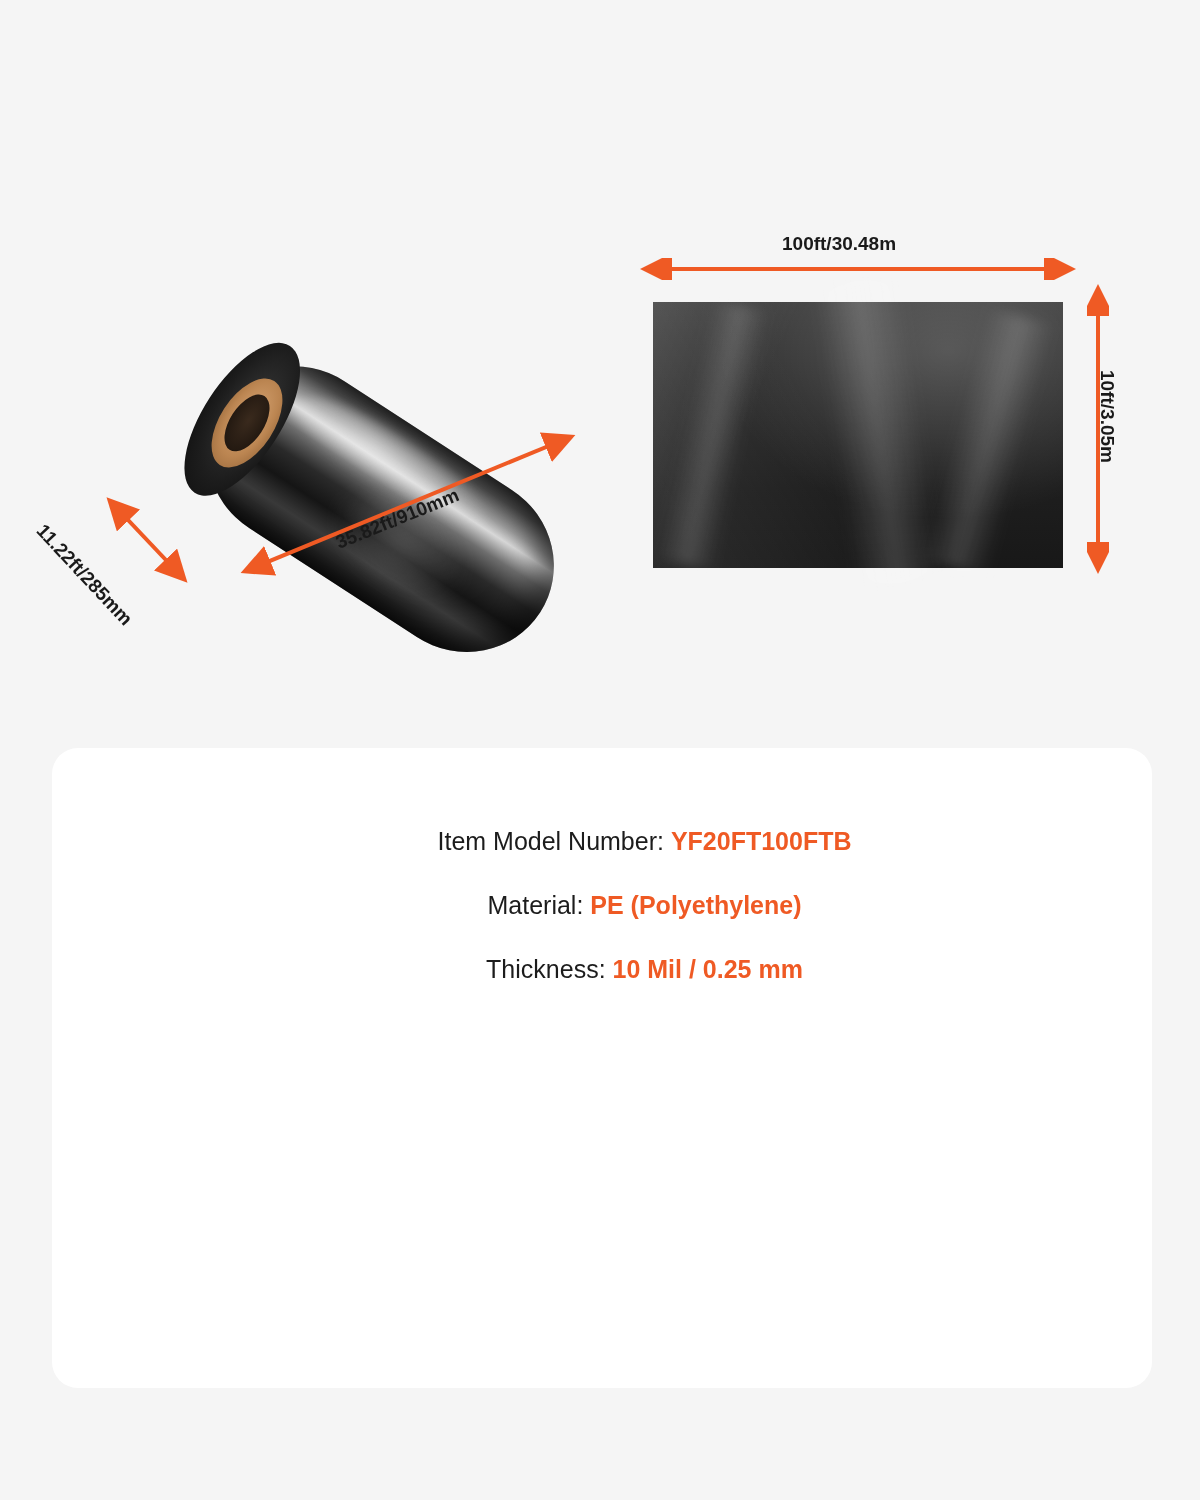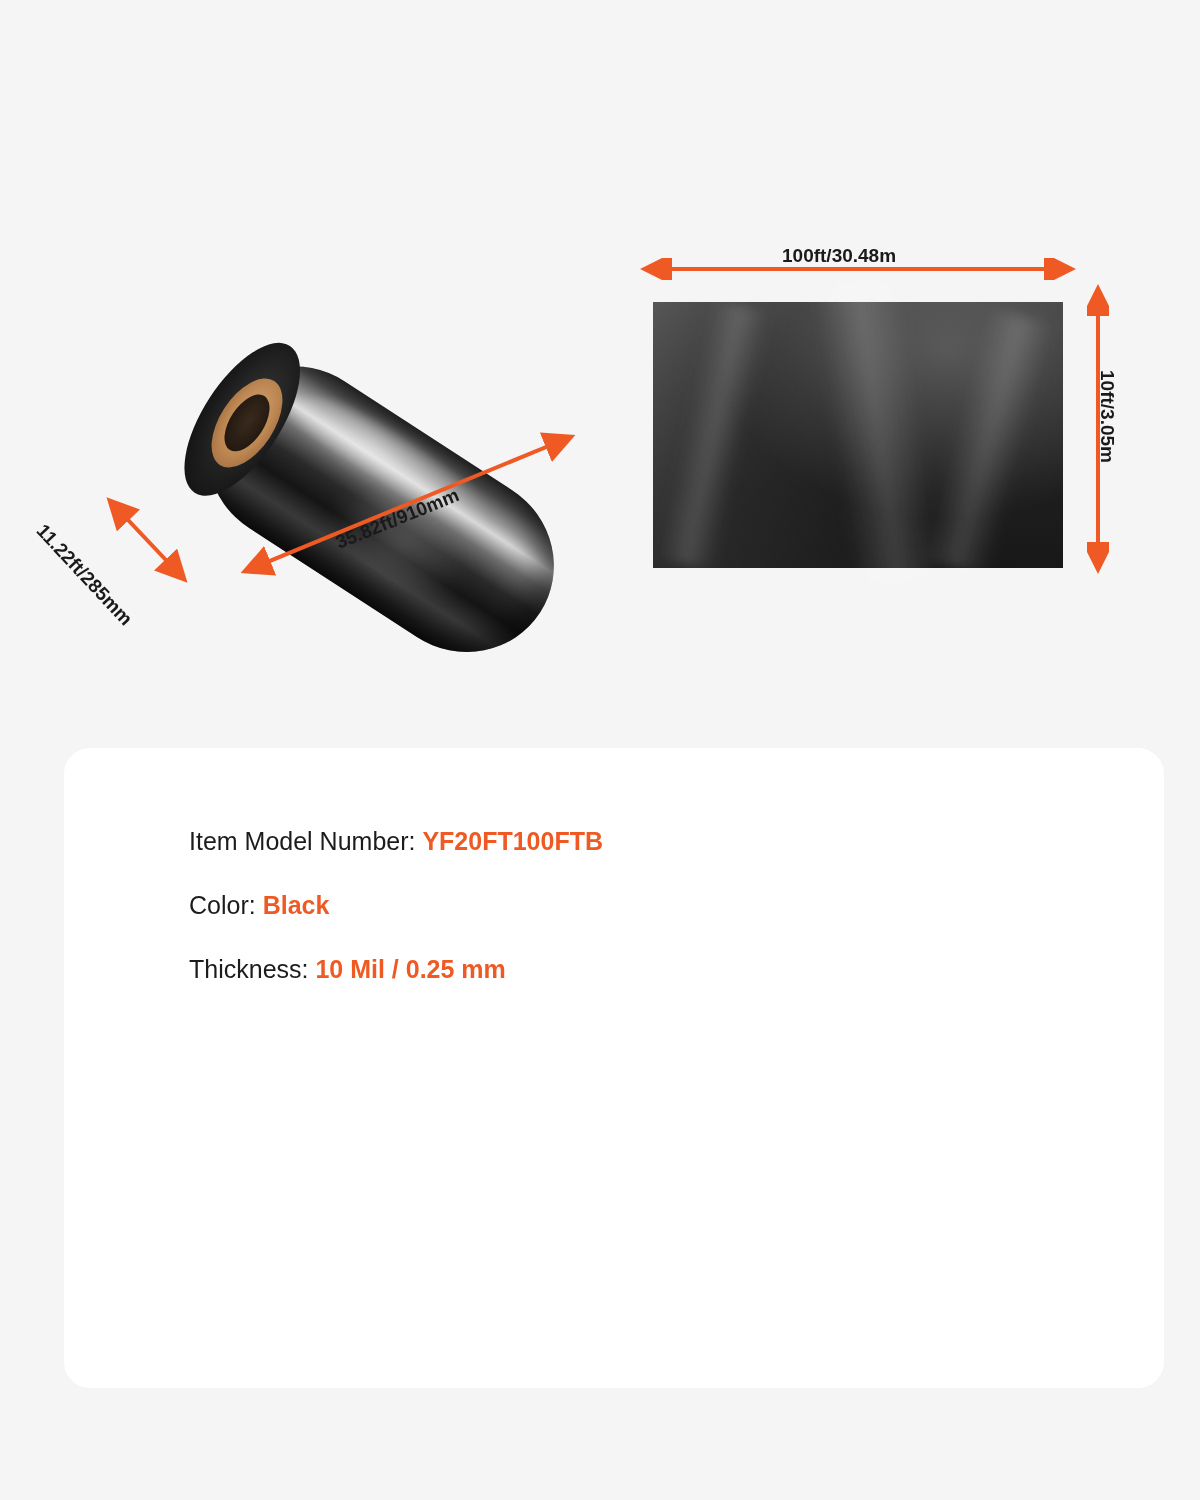--- a/index.html
+++ b/index.html
@@ -132,26 +132,27 @@
     position: absolute;
     color: #1a1a1a;
     font-weight: bold;
     font-size: 19px;
     white-space: nowrap;
   }
 
   
   #spec-card {
     position: absolute;
-    left: 64px;
+    left: 52px;
     top: 748px;
     width: 1100px;
     height: 640px;
     background: #ffffff;
     border-radius: 26px;
+    text-align: center;
   }
   .spec-list {
     position: absolute;
     left: 125px;
     top: 78px;
     right: 40px;
   }
   .spec-row {
     font-size: 25px;
     color: #1c1c1c;
@@ -214,21 +215,21 @@
     <div class="sheet-streak" style="left:180px; top:-20px; width:90px; height:300px; transform:rotate(-8deg);"></div>
     <div class="sheet-streak" style="left:300px; top:10px; width:70px; height:260px; transform:rotate(15deg);"></div>
   </div>
 
   <div>
     <div style="position:absolute; left:640px; top:258px; width:436px; height:22px;">
       <svg width="436" height="22" viewBox="0 0 436 22">
         <line x1="8" y1="11" x2="428" y2="11" stroke="#ef5a24" stroke-width="4" marker-start="url(#ah1)" marker-end="url(#ah2)"></line>
       </svg>
     </div>
-    <div class="dim-label" style="left:782px; top:245px;">100ft/30.48m</div>
+    <div class="dim-label" style="left:782px; top:233px;">100ft/30.48m</div>
   </div>
 
   <div>
     <div style="position:absolute; left:1087px; top:284px; width:22px; height:290px;">
       <svg width="22" height="290" viewBox="0 0 22 290">
         <line x1="11" y1="8" x2="11" y2="282" stroke="#ef5a24" stroke-width="4" marker-start="url(#ah1)" marker-end="url(#ah2)"></line>
       </svg>
     </div>
     <div class="dim-label" style="left:1118px; top:370px; transform:rotate(90deg); transform-origin:0 0;">10ft/3.05m</div>
   </div>
@@ -236,25 +237,25 @@
 </div>
 
 <div id="spec-card">
   <div class="spec-list">
 
     <div class="spec-row">
       <span class="lbl">Item Model Number:</span>
       <span class="val">YF20FT100FTB</span>
     </div>
 
-
     <div class="spec-row">
-      <span class="lbl">Color:</span>
-      <span class="val">Black</span>
-    </div>
+      <span class="lbl">Material:</span>
+      <span class="val">PE (Polyethylene)</span>
+    </div>
+
 
 
     <div class="spec-row">
       <span class="lbl">Thickness:</span>
       <span class="val">10 Mil / 0.25 mm</span>
     </div>
 
 
 
   </div>

